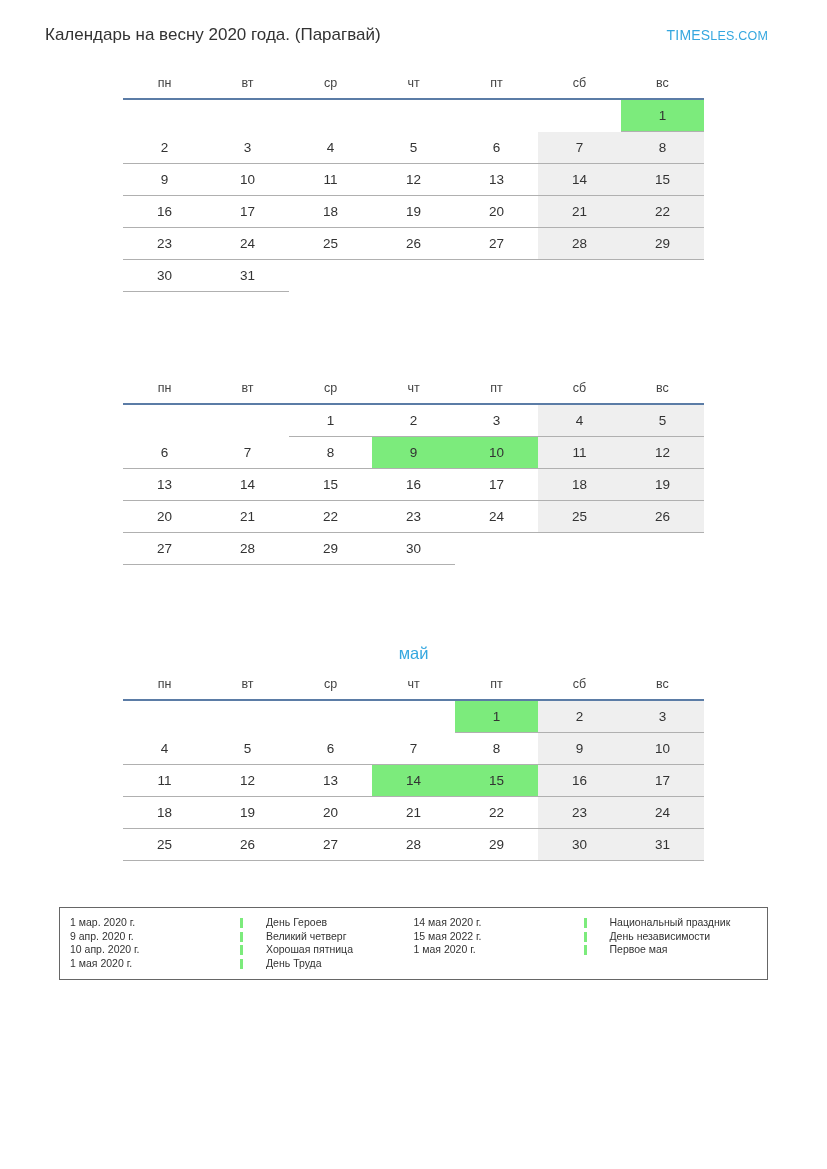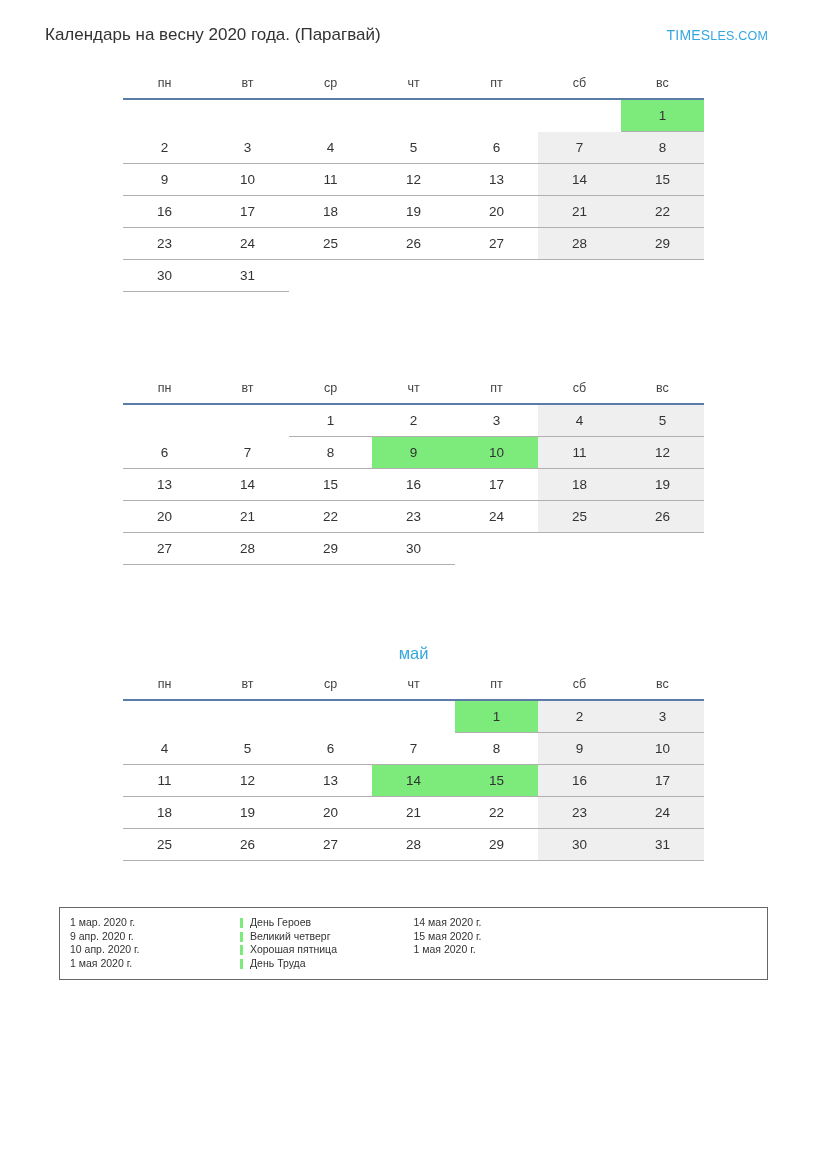--- a/index.html
+++ b/index.html
@@ -119,21 +119,21 @@
     flex: 1;
   }
   .legend-row {
     font-size: 10.5px;
     line-height: 13.5px;
     color: #333333;
     white-space: nowrap;
   }
   .legend-name {
     position: relative;
-    padding-left: 10px;
+    padding-left: 26px;
   }
   .legend-name::before {
     content: "";
     position: absolute;
     left: 0;
     top: 2px;
     width: 3px;
     height: 10px;
     background: #7ceb7c;
   }
@@ -361,20 +361,25 @@
           <div class="legend-names">
             <div class="legend-row legend-name">День Героев</div>
             <div class="legend-row legend-name">Великий четверг</div>
             <div class="legend-row legend-name">Хорошая пятница</div>
             <div class="legend-row legend-name">День Труда</div>
           </div>
         </div>
         <div class="legend-col">
           <div class="legend-dates">
             <div class="legend-row">14 мая 2020 г.</div>
-            <div class="legend-row">15 мая 2020 г.</div>
+            <div class="legend-row">15 мая 2022 г.</div>
             <div class="legend-row">1 мая 2020 г.</div>
+          </div>
+          <div class="legend-names">
+            <div class="legend-row legend-name">Национальный праздник</div>
+            <div class="legend-row legend-name">День независимости</div>
+            <div class="legend-row legend-name">Первое мая</div>
           </div>
         </div>
       </div>
   </div>
 
 </div>
 
 </body></html>

